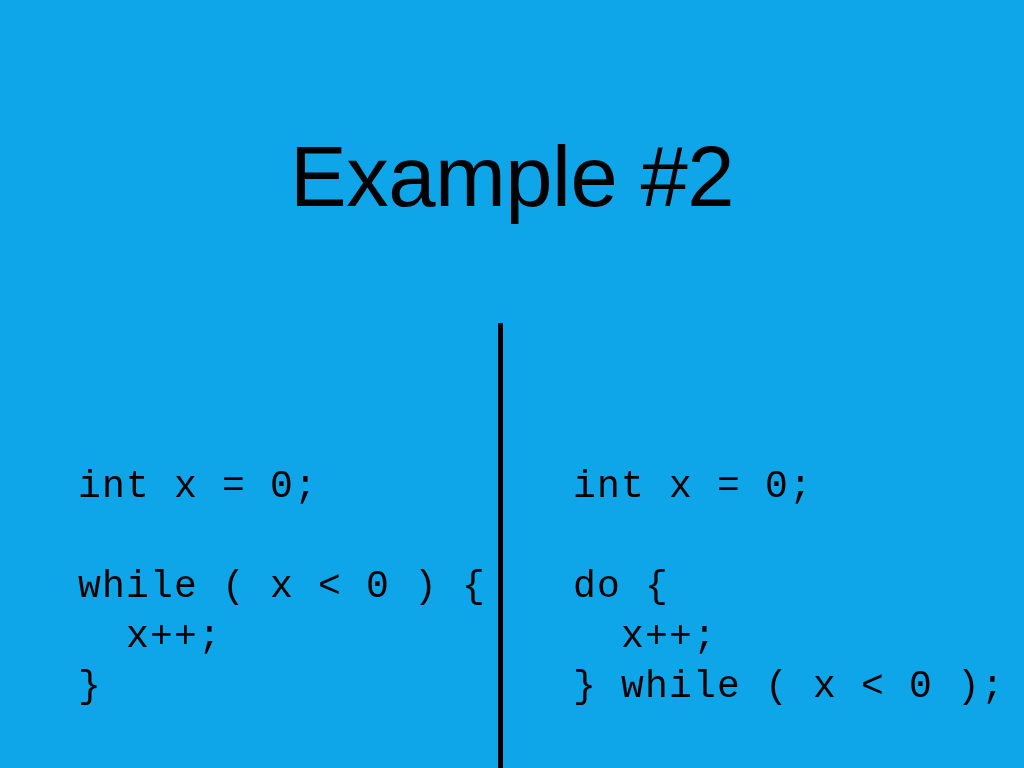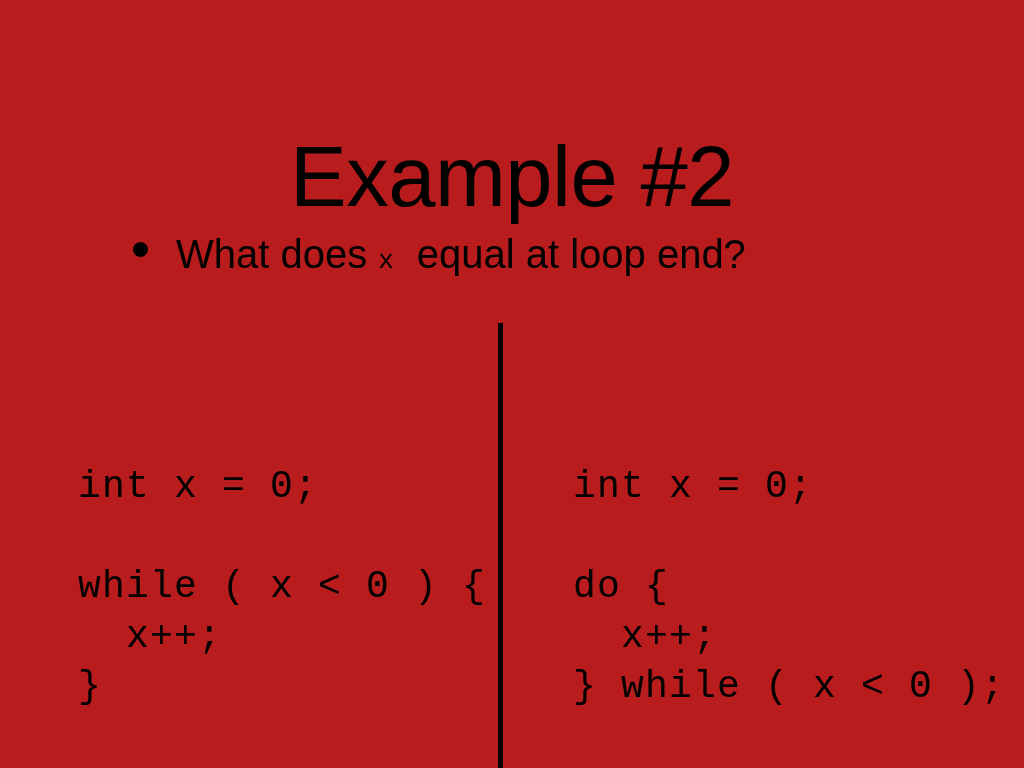--- a/index.html
+++ b/index.html
@@ -12,21 +12,21 @@
     height: 768px;
     overflow: hidden;
     font-family: "Liberation Sans", sans-serif;
     color: #000000;
     position: relative;
   }
 
   #slide {
     position: absolute;
     inset: 0;
-    background: #b91c1c;
+    background: #0ea5e9;
   }
 
   
   #slide-title {
     position: absolute;
     left: 0;
     top: 72px;
     width: 1024px;
     text-align: center;
     font-family: "Liberation Sans", sans-serif;
@@ -101,26 +101,20 @@
   .code-line { display: block; height: 50px; }
   .code-line.blank { height: 50px; }
 </style>
 </head>
 <body>
 
 <div id="slide">
 
   <h1 id="slide-title">Example #2</h1>
 
-  <div id="bullet-row">
-    <span id="bullet-marker"></span>
-    <div id="bullet-text">
-      <span>What does</span><span>&nbsp;</span><span class="mono-inline">x</span><span>&nbsp;&nbsp;</span><span>equal at loop end?</span>
-    </div>
-  </div>
 
   <div id="column-divider"></div>
 
   <pre id="code-column-left" class="code-column"><span class="code-line">int x = 0;</span><span class="code-line blank"></span><span class="code-line">while ( x &lt; 0 ) {</span><span class="code-line">  x++;</span><span class="code-line">}</span></pre>
 
   <pre id="code-column-right" class="code-column"><span class="code-line">int x = 0;</span><span class="code-line blank"></span><span class="code-line">do {</span><span class="code-line">  x++;</span><span class="code-line">} while ( x &lt; 0 );</span></pre>
 
 </div>
 
 </body></html>

